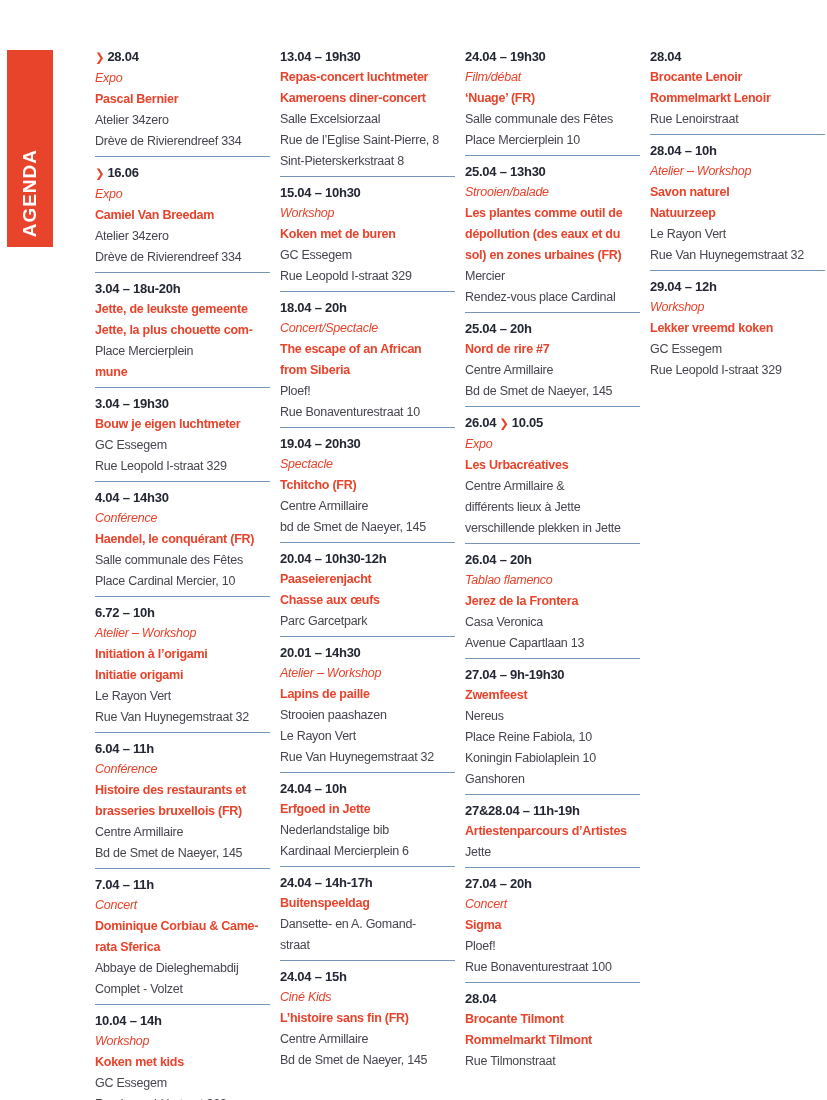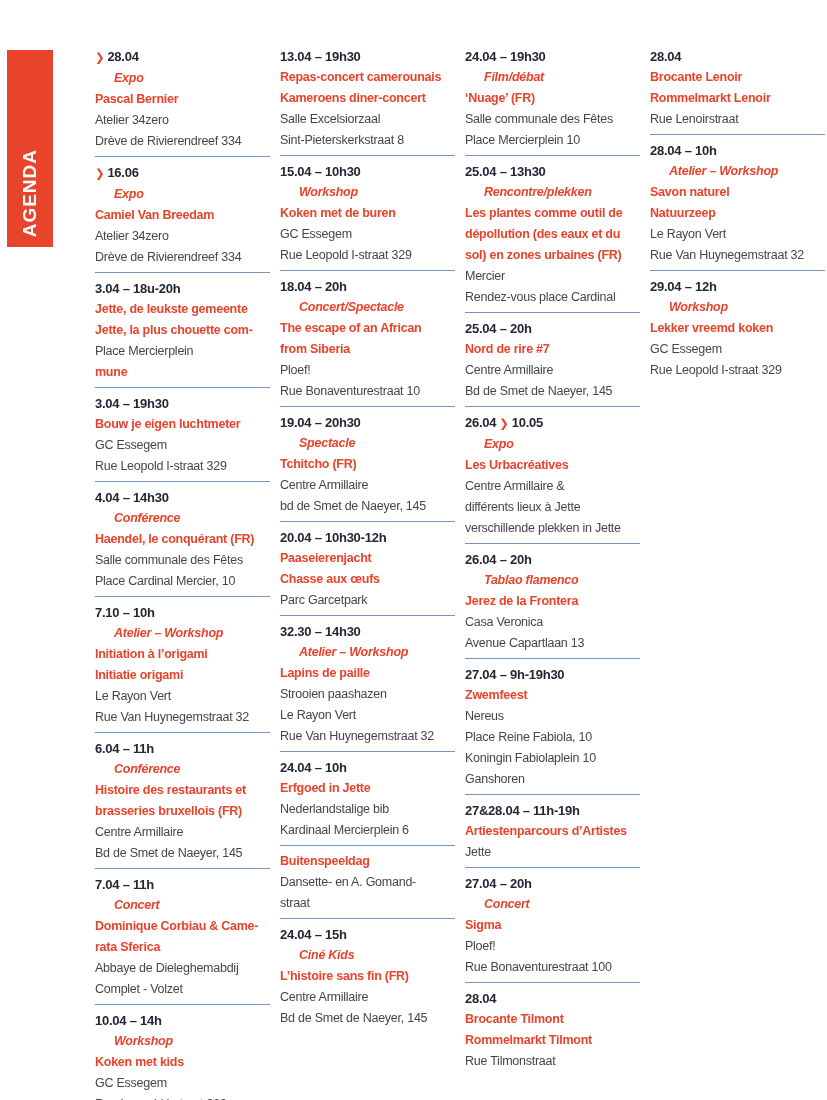--- a/index.html
+++ b/index.html
@@ -62,23 +62,22 @@
   }
   .arrow {
     color: var(--accent);
     font-weight: bold;
     font-size: 11.5px;
     margin-right: 3px;
   }
   .arrow.mid { margin: 0 3px; }
   .category {
     color: var(--accent);
-    font-weight: bold;
+    font-weight: normal;
     font-style: italic;
-    margin-left: 19px;
   }
   .title-line {
     color: var(--accent);
     font-weight: bold;
   }
   .detail-line { color: var(--body); }
 </style>
 </head>
 <body>
 
@@ -116,21 +115,21 @@
         <div class="line detail-line">Rue Leopold I-straat 329</div>
       </article>
       <article class="event">
         <div class="line date"><span>4.04 – 14h30</span></div>
         <div class="line category">Conférence</div>
         <div class="line title-line">Haendel, le conquérant (FR)</div>
         <div class="line detail-line">Salle communale des Fêtes</div>
         <div class="line detail-line">Place Cardinal Mercier, 10</div>
       </article>
       <article class="event">
-        <div class="line date"><span>7.10 – 10h</span></div>
+        <div class="line date"><span>6.72 – 10h</span></div>
         <div class="line category">Atelier – Workshop</div>
         <div class="line title-line">Initiation à l’origami</div>
         <div class="line title-line">Initiatie origami</div>
         <div class="line detail-line">Le Rayon Vert</div>
         <div class="line detail-line">Rue Van Huynegemstraat 32</div>
       </article>
       <article class="event">
         <div class="line date"><span>6.04 – 11h</span></div>
         <div class="line category">Conférence</div>
         <div class="line title-line">Histoire des restaurants et</div>
@@ -150,23 +149,24 @@
         <div class="line date"><span>10.04 – 14h</span></div>
         <div class="line category">Workshop</div>
         <div class="line title-line">Koken met kids</div>
         <div class="line detail-line">GC Essegem</div>
         <div class="line detail-line">Rue Leopold I-straat 329</div>
       </article>
     </div>
     <div class="column">
       <article class="event">
         <div class="line date"><span>13.04 – 19h30</span></div>
-        <div class="line title-line">Repas-concert camerounais</div>
+        <div class="line title-line">Repas-concert luchtmeter</div>
         <div class="line title-line">Kameroens diner-concert</div>
         <div class="line detail-line">Salle Excelsiorzaal</div>
+        <div class="line detail-line">Rue de l’Eglise Saint-Pierre, 8</div>
         <div class="line detail-line">Sint-Pieterskerkstraat 8</div>
       </article>
       <article class="event">
         <div class="line date"><span>15.04 – 10h30</span></div>
         <div class="line category">Workshop</div>
         <div class="line title-line">Koken met de buren</div>
         <div class="line detail-line">GC Essegem</div>
         <div class="line detail-line">Rue Leopold I-straat 329</div>
       </article>
       <article class="event">
@@ -184,34 +184,35 @@
         <div class="line detail-line">Centre Armillaire</div>
         <div class="line detail-line">bd de Smet de Naeyer, 145</div>
       </article>
       <article class="event">
         <div class="line date"><span>20.04 – 10h30-12h</span></div>
         <div class="line title-line">Paaseierenjacht</div>
         <div class="line title-line">Chasse aux œufs</div>
         <div class="line detail-line">Parc Garcetpark</div>
       </article>
       <article class="event">
-        <div class="line date"><span>32.30 – 14h30</span></div>
+        <div class="line date"><span>20.01 – 14h30</span></div>
         <div class="line category">Atelier – Workshop</div>
         <div class="line title-line">Lapins de paille</div>
         <div class="line detail-line">Strooien paashazen</div>
         <div class="line detail-line">Le Rayon Vert</div>
         <div class="line detail-line">Rue Van Huynegemstraat 32</div>
       </article>
       <article class="event">
         <div class="line date"><span>24.04 – 10h</span></div>
         <div class="line title-line">Erfgoed in Jette</div>
         <div class="line detail-line">Nederlandstalige bib</div>
         <div class="line detail-line">Kardinaal Mercierplein 6</div>
       </article>
       <article class="event">
+        <div class="line date"><span>24.04 – 14h-17h</span></div>
         <div class="line title-line">Buitenspeeldag</div>
         <div class="line detail-line">Dansette- en A. Gomand-</div>
         <div class="line detail-line">straat</div>
       </article>
       <article class="event">
         <div class="line date"><span>24.04 – 15h</span></div>
         <div class="line category">Ciné Kids</div>
         <div class="line title-line">L’histoire sans fin (FR)</div>
         <div class="line detail-line">Centre Armillaire</div>
         <div class="line detail-line">Bd de Smet de Naeyer, 145</div>
@@ -220,21 +221,21 @@
     <div class="column">
       <article class="event">
         <div class="line date"><span>24.04 – 19h30</span></div>
         <div class="line category">Film/débat</div>
         <div class="line title-line">‘Nuage’ (FR)</div>
         <div class="line detail-line">Salle communale des Fêtes</div>
         <div class="line detail-line">Place Mercierplein 10</div>
       </article>
       <article class="event">
         <div class="line date"><span>25.04 – 13h30</span></div>
-        <div class="line category">Rencontre/plekken</div>
+        <div class="line category">Strooien/balade</div>
         <div class="line title-line">Les plantes comme outil de</div>
         <div class="line title-line">dépollution (des eaux et du</div>
         <div class="line title-line">sol) en zones urbaines (FR)</div>
         <div class="line detail-line">Mercier</div>
         <div class="line detail-line">Rendez-vous place Cardinal</div>
       </article>
       <article class="event">
         <div class="line date"><span>25.04 – 20h</span></div>
         <div class="line title-line">Nord de rire #7</div>
         <div class="line detail-line">Centre Armillaire</div>

